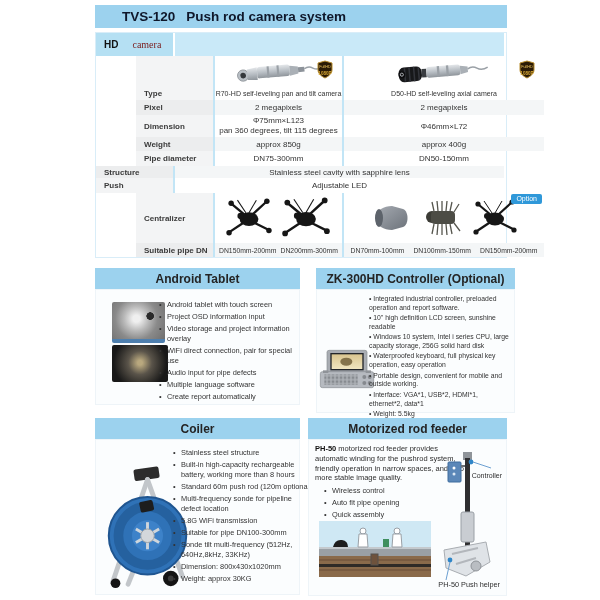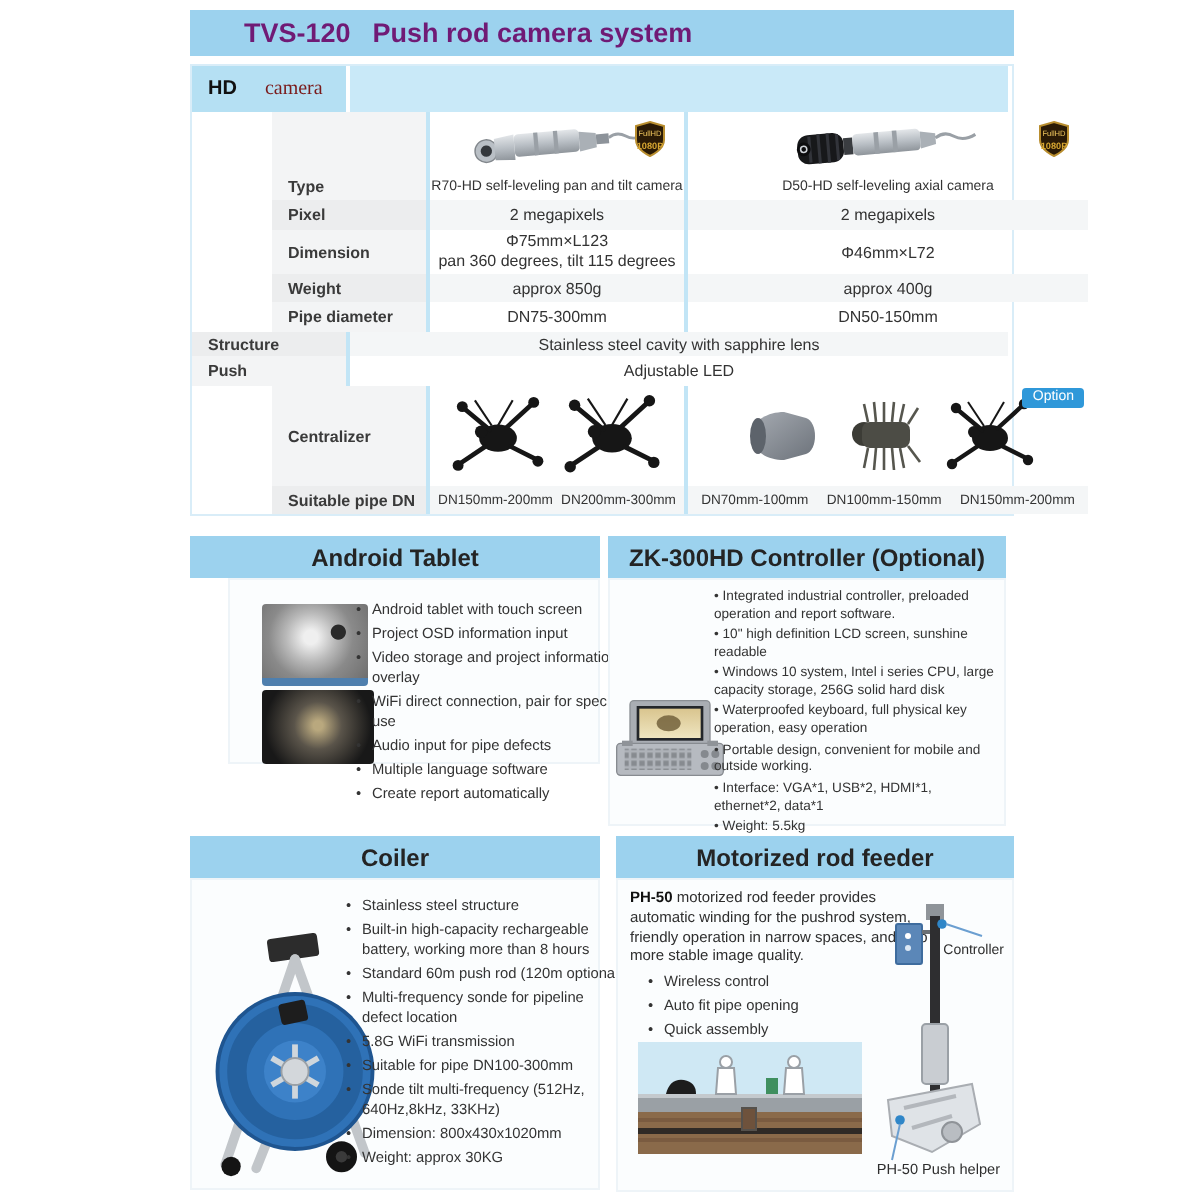--- a/index.html
+++ b/index.html
@@ -2,21 +2,21 @@
 <html><head>
 <meta charset="utf-8">
 <style>
   html,body{margin:0;padding:0;background:#fff;}
   .page{position:relative;width:600px;height:600px;background:#ffffff;overflow:hidden;
         font-family:"Liberation Sans",sans-serif;color:#222;}
 
   
   .title-bar{position:absolute;left:95px;top:5px;width:412px;height:23px;background:#9cd2ee;
              display:flex;align-items:center;padding-left:27px;box-sizing:border-box;
-             font-size:13.5px;font-weight:bold;color:#701a75;gap:11px;}
+             font-size:13.5px;font-weight:bold;color:#0f172a;gap:11px;}
 
   
   .spec{position:absolute;left:95px;top:32px;width:412px;border:1px solid #d9edf8;box-sizing:border-box;
         font-size:8px;background:#fff;}
   .tr{display:grid;grid-template-columns:77px 129px 202px;margin-left:40px;}
   .tr2{display:grid;grid-template-columns:77px 331px;}
   .td{display:flex;align-items:center;justify-content:center;text-align:center;
       border-left:2px solid #c2e5f6;position:relative;box-sizing:border-box;color:#333;}
   .td.lbl{justify-content:flex-start;padding-left:8px;border-left:none;font-weight:bold;
           color:#3a3a3a;background:#f3f4f5;gap:10px;}
@@ -36,22 +36,22 @@
   .cen-cell{gap:2px;}
   .option-tag{position:absolute;top:1px;right:2px;background:#2f98d9;color:#fff;font-size:7px;
               padding:1px 5px;border-radius:2px;line-height:1.2;}
 
   
   .section{position:absolute;}
   .sec-hdr{height:21px;background:#9cd2ee;display:flex;align-items:center;justify-content:center;
            font-weight:bold;font-size:12px;color:#242424;}
   .sec-body{position:relative;background:#fbfdfe;border:1px solid #eef4f8;box-sizing:border-box;}
   #sec-android{left:95px;top:268px;width:205px;}
-  #sec-android .sec-body{height:93px;margin-left:19px;}
-  #sec-zk{left:304px;top:268px;width:199px;}
+  #sec-android .sec-body{height:116px;}
+  #sec-zk{left:316px;top:268px;width:199px;}
   #sec-zk .sec-body{height:124px;}
   #sec-coiler{left:95px;top:418px;width:205px;}
   #sec-coiler .sec-body{height:156px;}
   #sec-feeder{left:308px;top:418px;width:199px;}
   #sec-feeder .sec-body{height:157px;}
 
   .blist{list-style:none;margin:0;padding:0;font-size:7.4px;line-height:1.3;color:#333;}
   .blist li{position:relative;padding-left:9px;margin-bottom:2.5px;}
   .blist li::before{content:"•";position:absolute;left:1px;}
   .blist.flush li{padding-left:0;}

